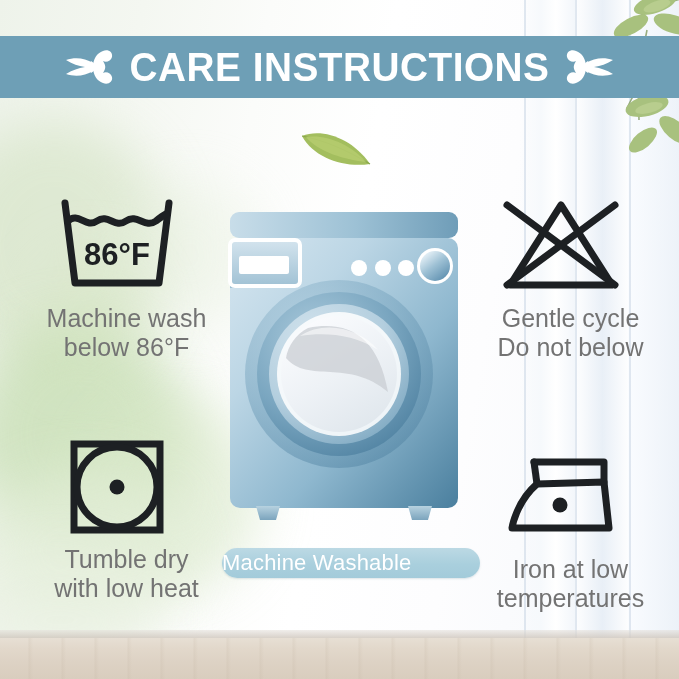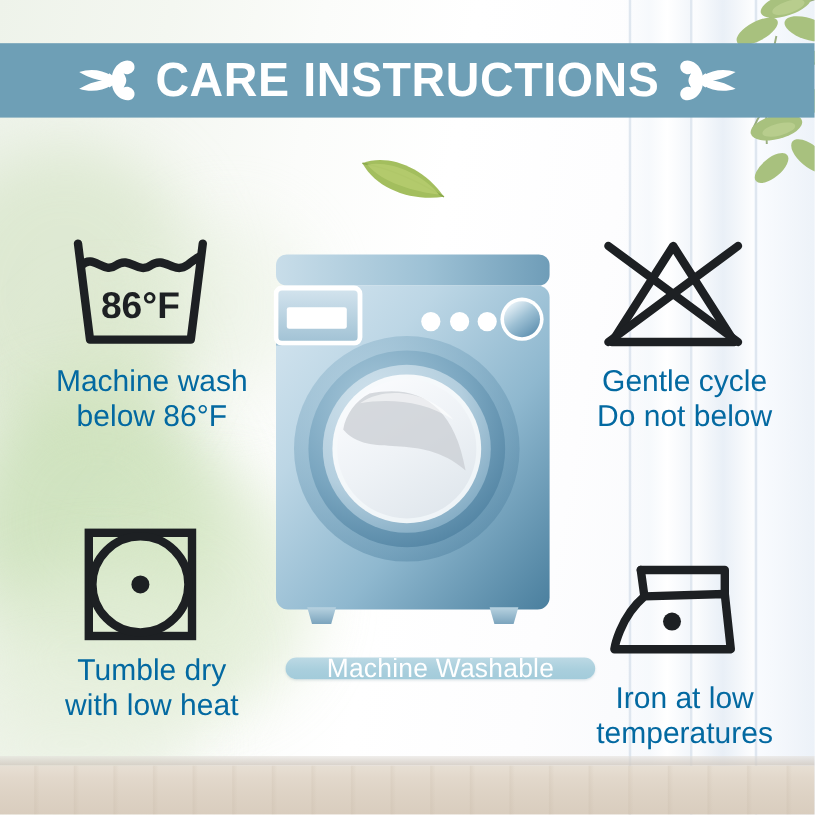--- a/index.html
+++ b/index.html
@@ -113,46 +113,45 @@
     position: absolute;
     width: 210px;
     display: flex;
     flex-direction: column;
     align-items: center;
   }
   .care-item .sym { height: 100px; display: flex; align-items: center; justify-content: flex-start; }
   .care-label {
     margin-top: 8px;
     text-align: center;
-    color: #0369a1;
+    color: #737373;
     font-size: 25px;
     line-height: 1.15;
     white-space: pre-line;
     margin-left: 19px;
   }
   #item-wash   { left: 12px;  top: 196px; }
   #item-bleach { left: 456px; top: 196px; }
   #item-dry    { left: 12px;  top: 437px; }
-  #item-iron   { left: 456px; top: 460px; }
+  #item-iron   { left: 456px; top: 447px; }
 
   
   .machine { position: absolute; left: 228px; top: 208px; width: 232px; height: 322px; }
 
   
   .badge {
     position: absolute;
-    left: 238px;
+    left: 222px;
     top: 548px;
     width: 258px;
-    height: 18px;
+    height: 30px;
     border-radius: 15px;
     background: linear-gradient(180deg, #bcd9e4 0%, #a9cfdd 55%, #a3cbda 100%);
     display: flex;
     align-items: center;
-    justify-content: center;
     box-shadow: 0 1px 2px rgba(120,150,165,.25);
   }
   .badge-text {
     color: #ffffff;
     font-size: 22px;
     line-height: 1;
     letter-spacing: .2px;
     white-space: nowrap;
   }
 </style>

